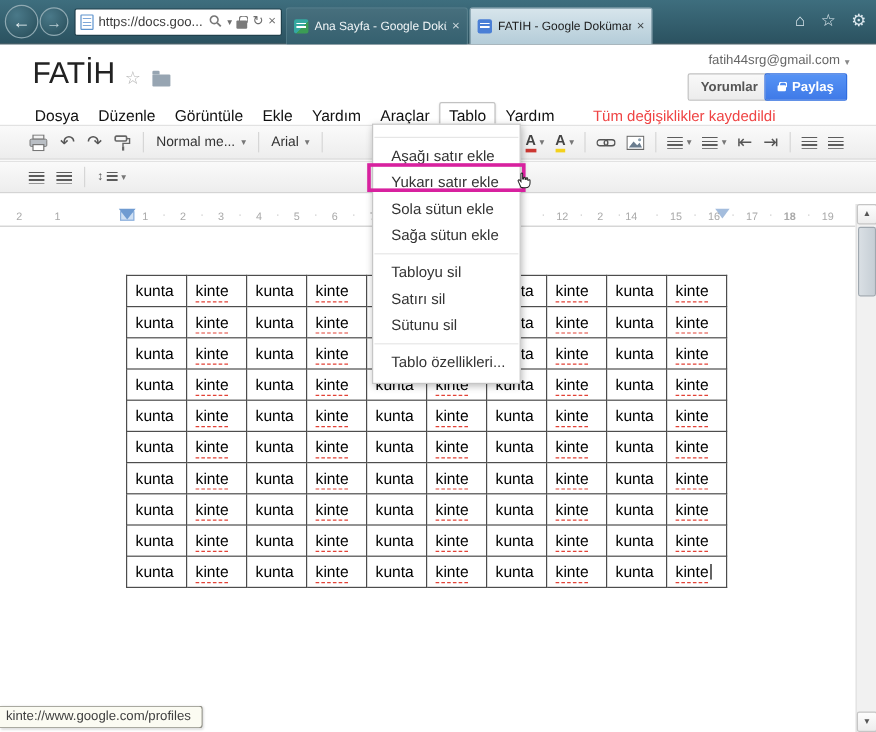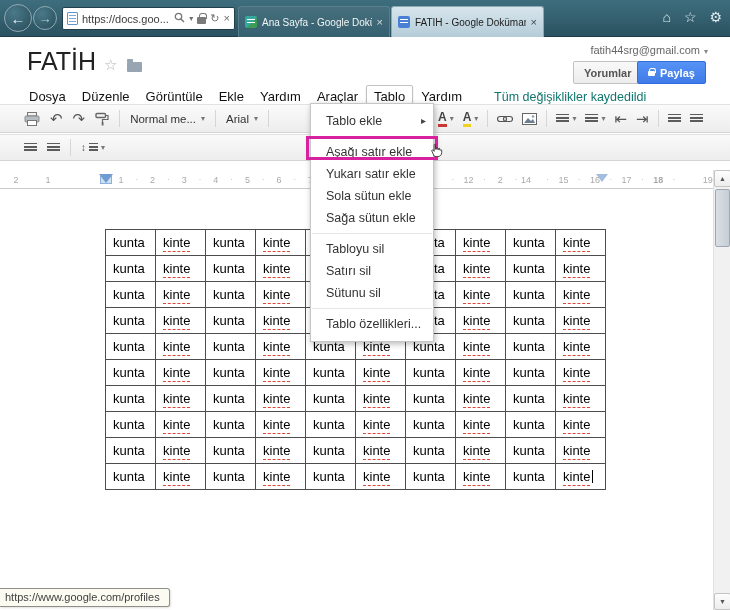--- a/index.html
+++ b/index.html
@@ -55,21 +55,21 @@
     display:flex;align-items:center;padding:0 10px;cursor:default}
   .btn.comments{left:573px}
   .btn.blue{left:637px;background:linear-gradient(#5693f5,#3f7ae8);border-color:#2f6de0;color:#fff;gap:5px}
   .wlock{position:relative;width:7px;height:5px;background:#fff;border-radius:1px;margin-top:2px}
   .wlock::before{content:"";position:absolute;left:1px;top:-3px;width:5px;height:4px;
     border:1.2px solid #fff;border-bottom:none;border-radius:2.5px 2.5px 0 0}
 
   .menubar{position:absolute;left:21px;top:85px;height:23px;display:flex;align-items:center;font-size:13px;color:#111}
   .mtop{padding:3px 7px;border:1px solid transparent;border-radius:2px;white-space:nowrap}
   .mtop.open{background:#fff;border-color:#c2c2c2;box-shadow:0 1px 2px rgba(0,0,0,.12)}
-  .savestatus{margin-left:24px;color:#0f766e;font-size:12.5px;white-space:nowrap}
+  .savestatus{margin-left:24px;color:#ef4444;font-size:12.5px;white-space:nowrap}
 
   
   .toolbar{position:absolute;left:0;right:0;background:linear-gradient(#fafafa,#ededed);
     border-top:1px solid #e2e2e2;border-bottom:1px solid #d4d4d4;display:flex;align-items:center}
   .tb1{top:104px;height:29px;padding-left:24px;gap:10px}
   .tb2{top:134px;height:27px;padding-left:24px;gap:10px}
   .tbsep{width:1px;height:17px;background:#d6d6d6;flex:none}
   .tbico{color:#555;font-size:15px;display:flex;align-items:center;gap:3px;line-height:1;flex:none}
   .ddtext{font-size:11.5px;color:#333;display:flex;align-items:center;gap:5px;white-space:nowrap;flex:none}
   .caret{font-size:8px;color:#777;line-height:1}
@@ -314,21 +314,21 @@
       <span class="rnum" style="left: 526px;">14</span>
       <span class="rdot" style="left: 547.6px;">·</span>
       <span class="rnum" style="left: 563.4px;">15</span>
       <span class="rdot" style="left: 579.2px;">·</span>
       <span class="rnum" style="left: 595px;">16</span>
       <span class="rdot" style="left: 610.8px;">·</span>
       <span class="rnum" style="left: 626.6px;">17</span>
       <span class="rdot" style="left: 642.4px;">·</span>
       <span class="rnum" style="left: 658.2px; font-weight: bold;">18</span>
       <span class="rdot" style="left: 674px;">·</span>
-      <span class="rnum" style="left: 689.8px; margin-left: 18px;">19</span>
+      <span class="rnum" style="left: 689.8px;">19</span>
     </div>
 
   <table class="dtable">
       <tbody>
         <tr>
           <td><span>kunta</span></td>
           <td><span class="missp">kinte</span></td>
           <td><span>kunta</span></td>
           <td><span class="missp">kinte</span></td>
           <td><span>kunta</span></td>
@@ -443,21 +443,20 @@
           <td><span class="missp">kinte</span></td>
           <td><span>kunta</span></td>
           <td><span class="missp">kinte</span></td>
           <td><span>kunta</span></td>
           <td><span class="missp">kinte</span><span class="tcaret"></span></td>
         </tr>
       </tbody>
     </table>
 
   <div class="dmenu">
-      <div class="mitem"><span>Tablo ekle</span><span class="subarrow">▸</span></div>
       <div class="msep"></div>
       <div class="mitem"><span>Aşağı satır ekle</span></div>
       <div class="mitem"><span>Yukarı satır ekle</span></div>
       <div class="mitem"><span>Sola sütun ekle</span></div>
       <div class="mitem"><span>Sağa sütun ekle</span></div>
       <div class="msep"></div>
       <div class="mitem"><span>Tabloyu sil</span></div>
       <div class="mitem"><span>Satırı sil</span></div>
       <div class="mitem"><span>Sütunu sil</span></div>
       <div class="msep"></div>
@@ -474,15 +473,15 @@
   <div class="sbar">
     <div class="sbtn up">
         <span>▲</span>
       </div>
     <div class="sthumb"></div>
     <div class="sbtn down">
         <span>▼</span>
       </div>
   </div>
 
-  <div class="tip">https://www.google.com/profiles</div>
+  <div class="tip">kinte://www.google.com/profiles</div>
 
 </div>
 
 </body></html>

